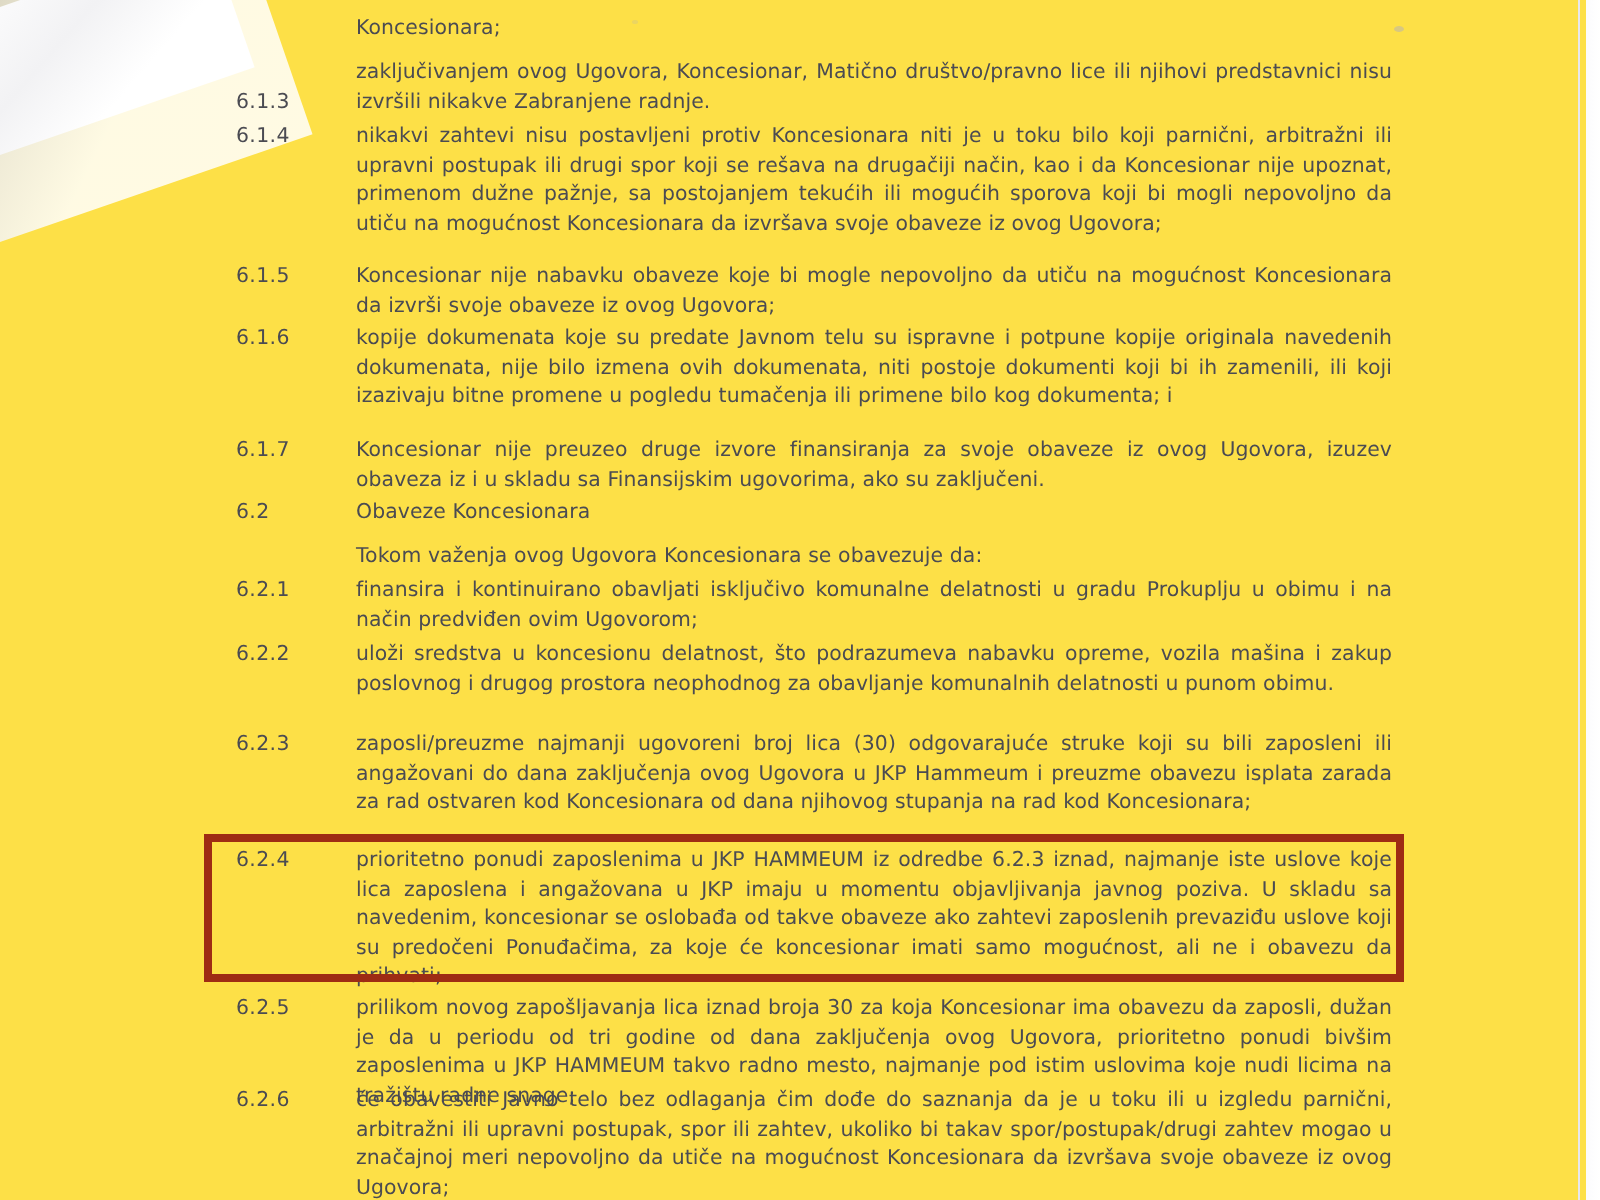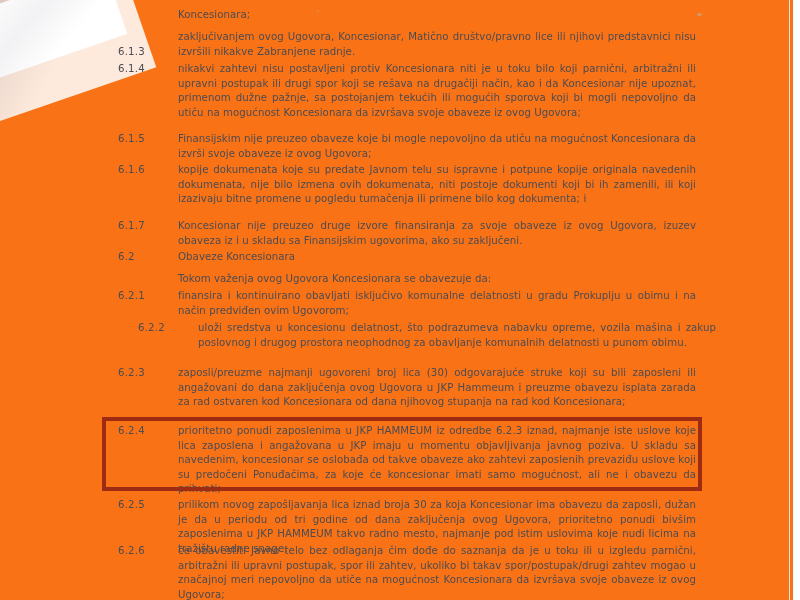--- a/index.html
+++ b/index.html
@@ -5,21 +5,21 @@
   html, body {
     margin: 0;
     padding: 0;
     background: #ffffff;
   }
   #page {
     position: relative;
     width: 800px;
     height: 600px;
     overflow: hidden;
-    background: #f97316;
+    background: #fde047;
     font-family: "DejaVu Sans", sans-serif;
   }
 
   
   .scan-curl {
     position: absolute;
     left: -40px;
     top: -30px;
     width: 180px;
     height: 130px;
@@ -131,21 +131,21 @@
       <div class="clause-body">zaključivanjem ovog Ugovora, Koncesionar, Matično društvo/pravno lice ili njihovi predstavnici nisu izvršili nikakve Zabranjene radnje.</div>
     </div>
 
     <div class="clause" style="left:118px; top:62px;">
       <div class="clause-num">6.1.4</div>
       <div class="clause-body">nikakvi zahtevi nisu postavljeni protiv Koncesionara niti je u toku bilo koji parnični, arbitražni ili upravni postupak ili drugi spor koji se rešava na drugačiji način, kao i da Koncesionar nije upoznat, primenom dužne pažnje, sa postojanjem tekućih ili mogućih sporova koji bi mogli nepovoljno da utiču na mogućnost Koncesionara da izvršava svoje obaveze iz ovog Ugovora;</div>
     </div>
 
     <div class="clause" style="left:118px; top:132px;justify-content:center;">
       <div class="clause-num">6.1.5</div>
-      <div class="clause-body">Finansijskim nije preuzeo obaveze koje bi mogle nepovoljno da utiču na mogućnost Koncesionara da izvrši svoje obaveze iz ovog Ugovora;</div>
+      <div class="clause-body">Koncesionar nije nabavku obaveze koje bi mogle nepovoljno da utiču na mogućnost Koncesionara da izvrši svoje obaveze iz ovog Ugovora;</div>
     </div>
 
     <div class="clause" style="left:118px; top:163px;">
       <div class="clause-num">6.1.6</div>
       <div class="clause-body">kopije dokumenata koje su predate Javnom telu su ispravne i potpune kopije originala navedenih dokumenata, nije bilo izmena ovih dokumenata, niti postoje dokumenti koji bi ih zamenili, ili koji izazivaju bitne promene u pogledu tumačenja ili primene bilo kog dokumenta; i</div>
     </div>
 
     <div class="clause" style="left:118px; top:219px;">
       <div class="clause-num">6.1.7</div>
       <div class="clause-body">Koncesionar nije preuzeo druge izvore finansiranja za svoje obaveze iz ovog Ugovora, izuzev obaveza iz i u skladu sa Finansijskim ugovorima, ako su zaključeni.</div>
@@ -159,21 +159,21 @@
     <div class="clause" style="left:118px; top:272px;">
       <div class="clause-num"></div>
       <div class="clause-body noj">Tokom važenja ovog Ugovora Koncesionara se obavezuje da:</div>
     </div>
 
     <div class="clause" style="left:118px; top:289px;">
       <div class="clause-num">6.2.1</div>
       <div class="clause-body">finansira i kontinuirano obavljati isključivo komunalne delatnosti u gradu Prokuplju u obimu i na način predviđen ovim Ugovorom;</div>
     </div>
 
-    <div class="clause" style="left:118px; top:321px;margin-left:20px;">
+    <div class="clause" style="left:118px; top:321px;">
       <div class="clause-num">6.2.2</div>
       <div class="clause-body">uloži sredstva u koncesionu delatnost, što podrazumeva nabavku opreme, vozila mašina i zakup poslovnog i drugog prostora neophodnog za obavljanje komunalnih delatnosti u punom obimu.</div>
     </div>
 
     <div class="clause" style="left:118px; top:366px;">
       <div class="clause-num">6.2.3</div>
       <div class="clause-body">zaposli/preuzme najmanji ugovoreni broj lica (30) odgovarajuće struke koji su bili zaposleni ili angažovani do dana zaključenja ovog Ugovora u JKP Hammeum i preuzme obavezu isplata zarada za rad ostvaren kod Koncesionara od dana njihovog stupanja na rad kod Koncesionara;</div>
     </div>
 
     <div class="clause" style="left:118px; top:424px;">

